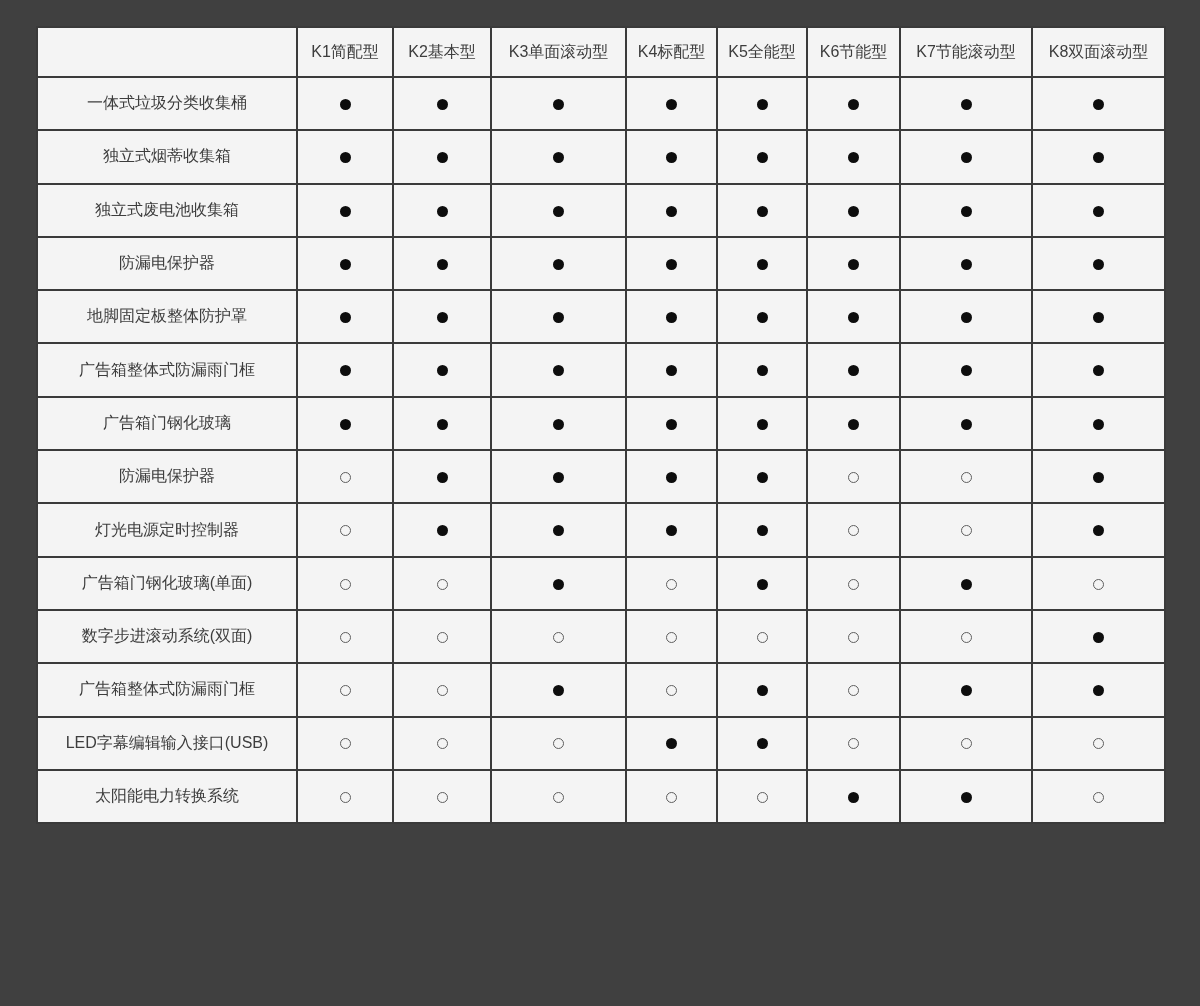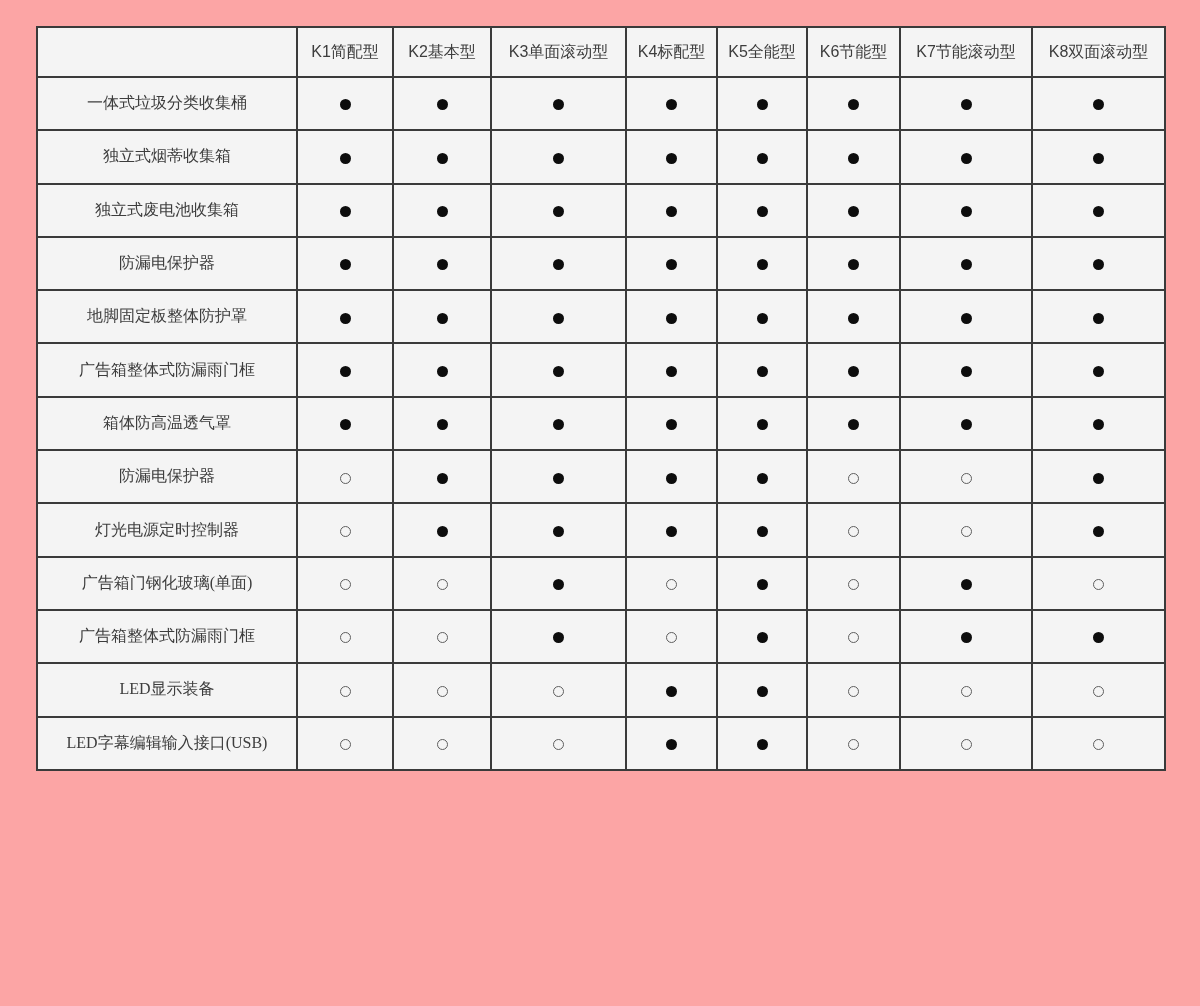--- a/index.html
+++ b/index.html
@@ -5,21 +5,21 @@
   html, body {
     margin: 0;
     padding: 0;
     background: #f5f5f5;
     font-family: "Liberation Sans", "DejaVu Sans", sans-serif;
   }
   .page {
     position: relative;
     width: 1200px;
     height: 1006px;
-    background: #fca5a5;
+    background: #404040;
     overflow: hidden;
   }
   table.spec {
     position: absolute;
     left: 36px;
     top: 26px;
     border-collapse: collapse;
     table-layout: fixed;
     width: 1128px;
   }
@@ -29,21 +29,21 @@
     text-align: center;
     vertical-align: middle;
     padding: 0;
     color: #3d3d3d;
     font-size: 16px;
     font-weight: normal;
     overflow: hidden;
     white-space: nowrap;
   }
   tr.header-row { height: 50px; }
-  tr.feature-row { height: 53.3px; font-family: Liberation Serif, serif; }
+  tr.feature-row { height: 53.3px; }
   .dot {
     display: inline-block;
     vertical-align: middle;
     border-radius: 50%;
   }
   .dot-filled {
     width: 11px;
     height: 11px;
     background: #0d0d0d;
   }
@@ -144,21 +144,21 @@
           <td><span class="dot dot-filled"></span></td>
           <td><span class="dot dot-filled"></span></td>
           <td><span class="dot dot-filled"></span></td>
           <td><span class="dot dot-filled"></span></td>
           <td><span class="dot dot-filled"></span></td>
           <td><span class="dot dot-filled"></span></td>
           <td><span class="dot dot-filled"></span></td>
           <td><span class="dot dot-filled"></span></td>
         </tr>
         <tr class="feature-row">
-          <th>箱体防高温透气罩</th>
+          <th>广告箱门钢化玻璃</th>
           <td><span class="dot dot-filled"></span></td>
           <td><span class="dot dot-filled"></span></td>
           <td><span class="dot dot-filled"></span></td>
           <td><span class="dot dot-filled"></span></td>
           <td><span class="dot dot-filled"></span></td>
           <td><span class="dot dot-filled"></span></td>
           <td><span class="dot dot-filled"></span></td>
           <td><span class="dot dot-filled"></span></td>
         </tr>
         <tr class="feature-row">
@@ -188,47 +188,58 @@
           <td><span class="dot dot-open"></span></td>
           <td><span class="dot dot-open"></span></td>
           <td><span class="dot dot-filled"></span></td>
           <td><span class="dot dot-open"></span></td>
           <td><span class="dot dot-filled"></span></td>
           <td><span class="dot dot-open"></span></td>
           <td><span class="dot dot-filled"></span></td>
           <td><span class="dot dot-open"></span></td>
         </tr>
         <tr class="feature-row">
+          <th>数字步进滚动系统(双面)</th>
+          <td><span class="dot dot-open"></span></td>
+          <td><span class="dot dot-open"></span></td>
+          <td><span class="dot dot-open"></span></td>
+          <td><span class="dot dot-open"></span></td>
+          <td><span class="dot dot-open"></span></td>
+          <td><span class="dot dot-open"></span></td>
+          <td><span class="dot dot-open"></span></td>
+          <td><span class="dot dot-filled"></span></td>
+        </tr>
+        <tr class="feature-row">
           <th>广告箱整体式防漏雨门框</th>
           <td><span class="dot dot-open"></span></td>
           <td><span class="dot dot-open"></span></td>
           <td><span class="dot dot-filled"></span></td>
           <td><span class="dot dot-open"></span></td>
           <td><span class="dot dot-filled"></span></td>
           <td><span class="dot dot-open"></span></td>
           <td><span class="dot dot-filled"></span></td>
           <td><span class="dot dot-filled"></span></td>
         </tr>
         <tr class="feature-row">
-          <th>LED显示装备</th>
-          <td><span class="dot dot-open"></span></td>
-          <td><span class="dot dot-open"></span></td>
-          <td><span class="dot dot-open"></span></td>
-          <td><span class="dot dot-filled"></span></td>
-          <td><span class="dot dot-filled"></span></td>
-          <td><span class="dot dot-open"></span></td>
-          <td><span class="dot dot-open"></span></td>
-          <td><span class="dot dot-open"></span></td>
-        </tr>
-        <tr class="feature-row">
           <th>LED字幕编辑输入接口(USB)</th>
           <td><span class="dot dot-open"></span></td>
           <td><span class="dot dot-open"></span></td>
           <td><span class="dot dot-open"></span></td>
           <td><span class="dot dot-filled"></span></td>
           <td><span class="dot dot-filled"></span></td>
           <td><span class="dot dot-open"></span></td>
           <td><span class="dot dot-open"></span></td>
+          <td><span class="dot dot-open"></span></td>
+        </tr>
+        <tr class="feature-row">
+          <th>太阳能电力转换系统</th>
+          <td><span class="dot dot-open"></span></td>
+          <td><span class="dot dot-open"></span></td>
+          <td><span class="dot dot-open"></span></td>
+          <td><span class="dot dot-open"></span></td>
+          <td><span class="dot dot-open"></span></td>
+          <td><span class="dot dot-filled"></span></td>
+          <td><span class="dot dot-filled"></span></td>
           <td><span class="dot dot-open"></span></td>
         </tr>
       </tbody>
   </table>
 </div>
 
 </body></html>

